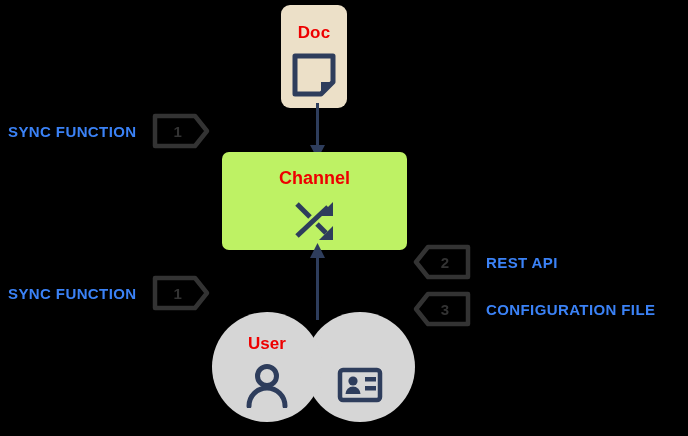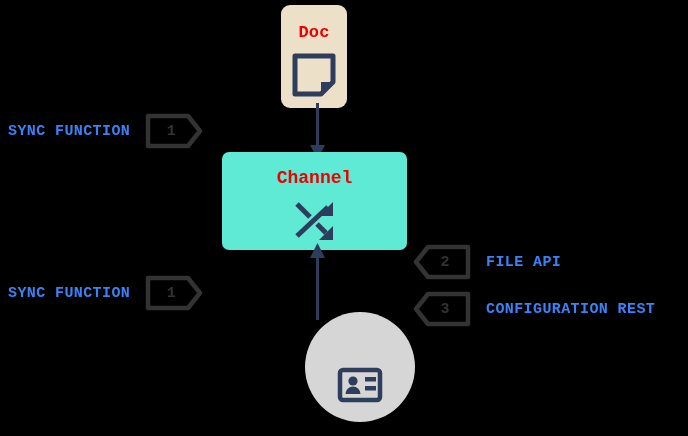--- a/index.html
+++ b/index.html
@@ -6,21 +6,21 @@
     margin: 0;
     padding: 0;
     background: #000000;
   }
   #canvas {
     position: relative;
     width: 680px;
     height: 436px;
     background: #000000;
     overflow: hidden;
-    font-family: Liberation Mono, monospace;
+    font-family: Liberation Sans, sans-serif;
   }
 
   
   .doc-node {
     position: absolute;
     left: 281px;
     top: 5px;
     width: 66px;
     height: 103px;
     background: #ece0c8;
@@ -47,21 +47,21 @@
     height: 46px;
   }
 
   
   .channel-node {
     position: absolute;
     left: 222px;
     top: 152px;
     width: 185px;
     height: 98px;
-    background: #5eead4;
+    background: #bef264;
     border-radius: 7px;
     box-sizing: border-box;
   }
   .channel-label {
     position: absolute;
     top: 16px;
     left: 0;
     width: 100%;
     text-align: center;
     color: #ee0000;
@@ -192,20 +192,29 @@
         <path d="M40 40 L26 40 L40 26 Z" fill="#2e3d5c"></path>
       </svg>
     </div>
   </div>
 
   <svg class="connector conn-users-channel" viewBox="0 0 25 80" width="25" height="80">
     <line x1="12.5" y1="80" x2="12.5" y2="14" stroke="#2e3d5c" stroke-width="3"></line>
     <path d="M12.5 3 L5 18 H20 Z" fill="#2e3d5c"></path>
   </svg>
 
+  <div class="circle-node circle-user">
+    <div class="circle-label">User</div>
+    <div class="circle-icon">
+      <svg viewBox="0 0 46 46" width="46" height="46" aria-hidden="true">
+        <circle cx="23" cy="14" r="9.5" fill="none" stroke="#2e3d5c" stroke-width="5"></circle>
+        <path d="M5 44 a18 18 0 0 1 36 0" fill="none" stroke="#2e3d5c" stroke-width="5" stroke-linecap="round"></path>
+      </svg>
+    </div>
+  </div>
 
   <div class="circle-node circle-role">
     <div class="circle-icon">
       <svg viewBox="0 0 46 46" width="46" height="46" aria-hidden="true">
         <rect x="3" y="8" width="40" height="30" rx="3" fill="none" stroke="#2e3d5c" stroke-width="4.5"></rect>
         <circle cx="16" cy="19" r="4.6" fill="#2e3d5c"></circle>
         <path d="M8.5 32 a7.5 7.5 0 0 1 15 0 Z" fill="#2e3d5c"></path>
         <rect x="28" y="15" width="11" height="4.5" fill="#2e3d5c"></rect>
         <rect x="28" y="24" width="11" height="4.5" fill="#2e3d5c"></rect>
       </svg>
@@ -232,26 +241,26 @@
     </span>
   </div>
 
   <div class="legend-row legend-right legend-row-3">
     <span class="badge">
       <svg viewBox="0 0 60 38" width="60" height="38" aria-hidden="true">
         <path d="M56 4 H16 L4 19 L16 34 H56 Z" fill="none" stroke="#333333" stroke-width="4.5" stroke-linejoin="round"></path>
       </svg>
       <span class="badge-num badge-num-rev">2</span>
     </span>
-    <span class="legend-text legend-text-right">FILE API</span>
+    <span class="legend-text legend-text-right">REST API</span>
   </div>
 
   <div class="legend-row legend-right legend-row-4">
     <span class="badge">
       <svg viewBox="0 0 60 38" width="60" height="38" aria-hidden="true">
         <path d="M56 4 H16 L4 19 L16 34 H56 Z" fill="none" stroke="#333333" stroke-width="4.5" stroke-linejoin="round"></path>
       </svg>
       <span class="badge-num badge-num-rev">3</span>
     </span>
-    <span class="legend-text legend-text-right">CONFIGURATION REST</span>
+    <span class="legend-text legend-text-right">CONFIGURATION FILE</span>
   </div>
 
 </div>
 
 </body></html>

